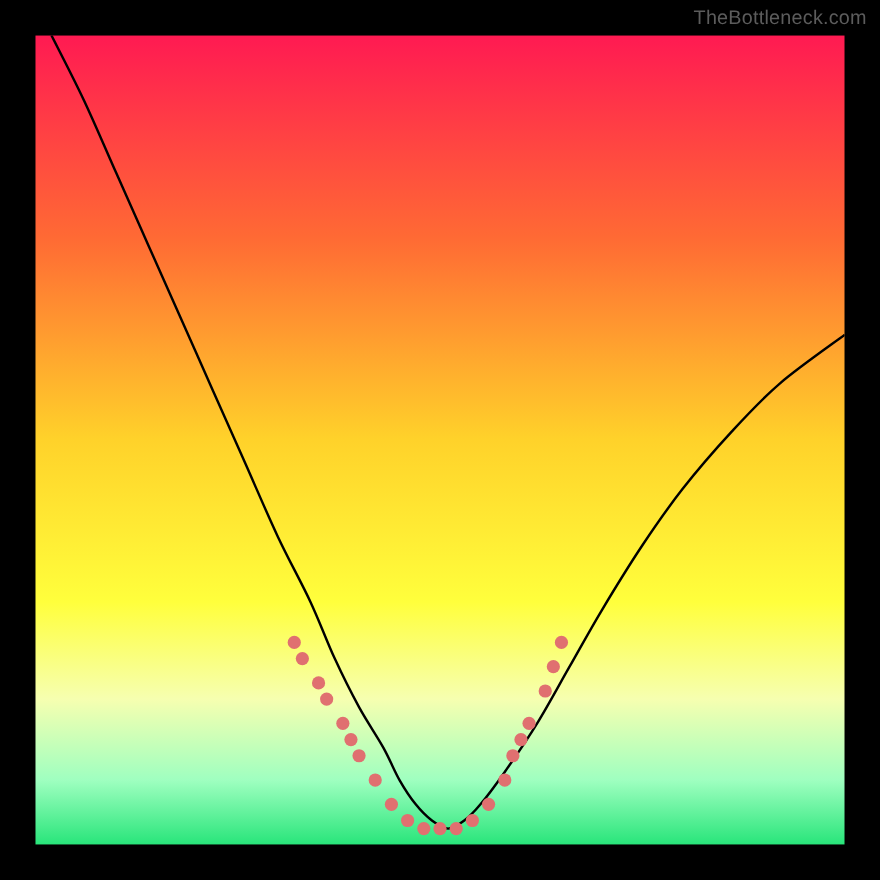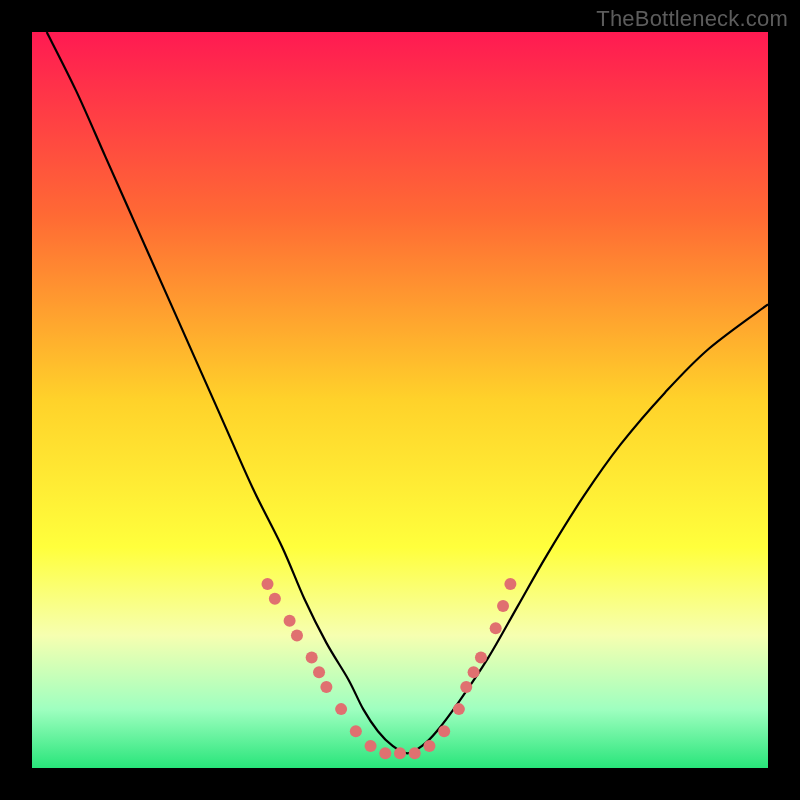--- a/index.html
+++ b/index.html
@@ -25,21 +25,21 @@
     left: 32px;
     width: 736px;
     height: 736px;
     overflow: hidden;
   }
   .watermark {
     position: absolute;
     top: 6px;
     right: 12px;
     color: #5c5c5c;
-    font-size: 22px;
+    font-size: 18px;
     font-weight: 500;
     font-family: Arial, sans-serif;
     letter-spacing: 0.2px;
     z-index: 10;
   }
   svg {
     display: block;
   }
 </style>
 </head>

